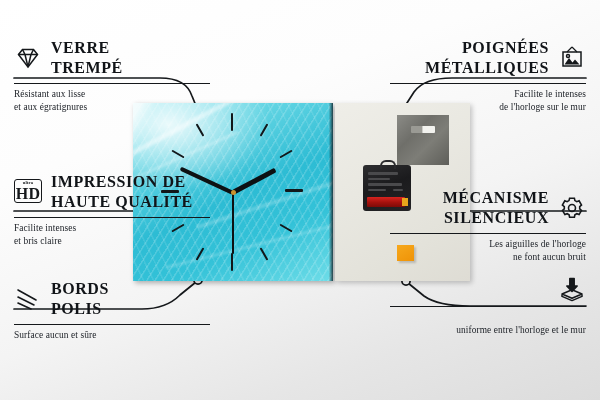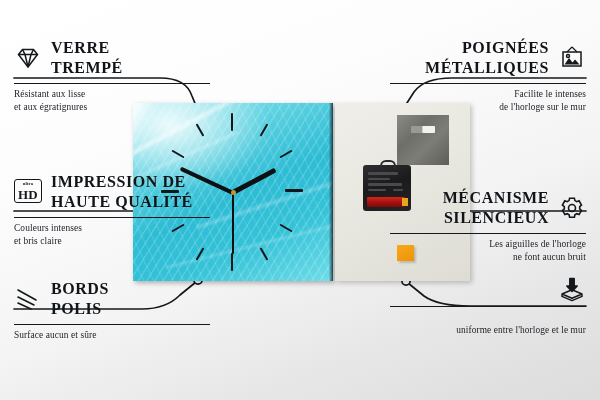--- a/index.html
+++ b/index.html
@@ -107,21 +107,21 @@
   #c-poignees { top:38px;  }
   #c-meca     { top:172px;margin-top:16px; }
   #c-entre    { top:276px; }
 
   .hd-box{
     width:28px; height:24px; border:1.6px solid #15181b; border-radius:3px;
     display:flex; flex-direction:column; align-items:center; justify-content:center;
     line-height:1;
   }
   .hd-box .u{ font-size:4.6px; font-weight:bold; letter-spacing:.2px; color:#15181b; }
-  .hd-box .h{ font-size:13px; font-weight:bold; letter-spacing:.3px; color:#15181b; margin-top:.5px; }
+  .hd-box .h{ font-size:16px; font-weight:bold; letter-spacing:.3px; color:#15181b; margin-top:.5px; }
 </style>
 </head>
 <body>
 
 <div id="stage">
 
   <svg id="lines" viewBox="0 0 600 400">
     <g fill="none" stroke="#15181b" stroke-width="1.7" stroke-linecap="round">
       <path d="M14,78 H160 Q186,78 192,96 L201,118"></path>
       <path d="M14,211 H132 Q156,211 166,203 L175,196"></path>
@@ -210,21 +210,21 @@
           <span class="h">HD</span>
         </span>
       </span>
       <span class="ttl">
         <span>IMPRESSION DE</span><br>
         <span>HAUTE QUALITÉ</span>
       </span>
     </div>
     <div class="rule"></div>
     <div class="sub">
-      <span>Couleurs intenses</span><br>
+      <span>Facilite intenses</span><br>
       <span>et bris claire</span>
     </div>
   </div>
 
   <div class="callout left" id="c-bords">
     <div class="head">
       <span class="ico">
         <svg viewBox="0 0 28 26" width="28" height="26" fill="none" stroke="#15181b" stroke-width="1.6" stroke-linecap="round">
           <path d="M4 4 L22 14 M4 11 L20 19 M4 17 L17 23"></path>
         </svg>

